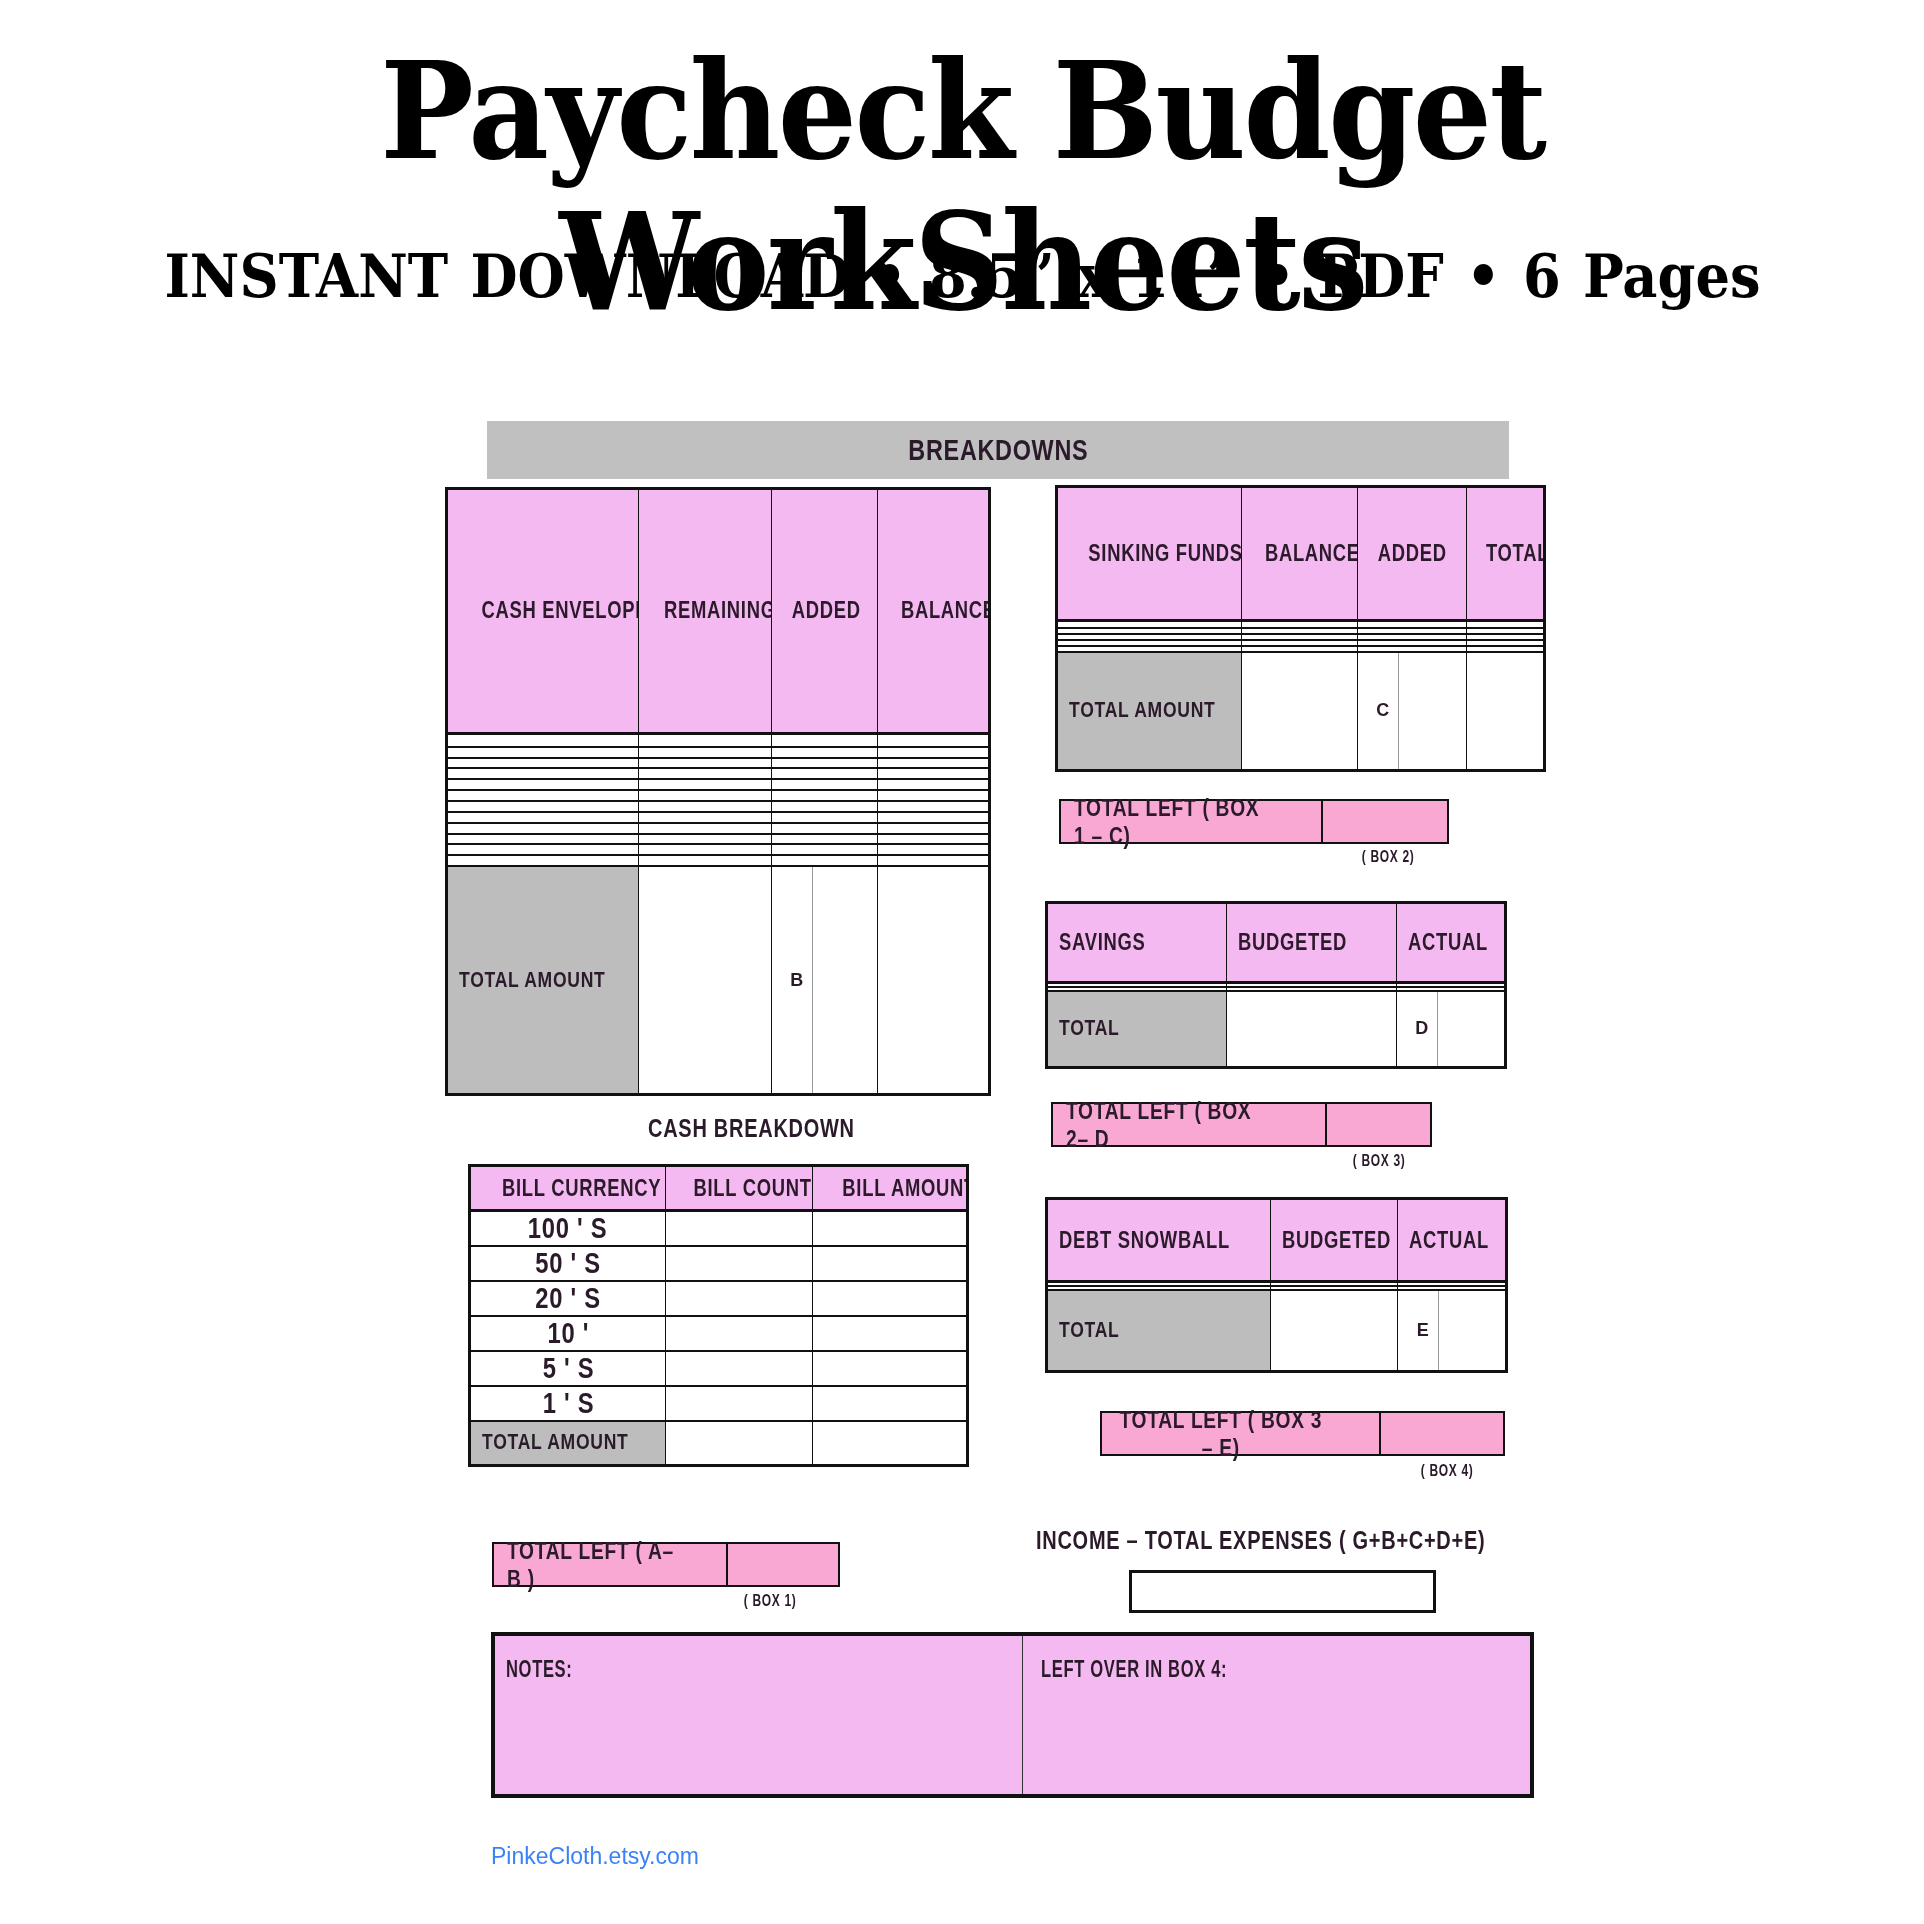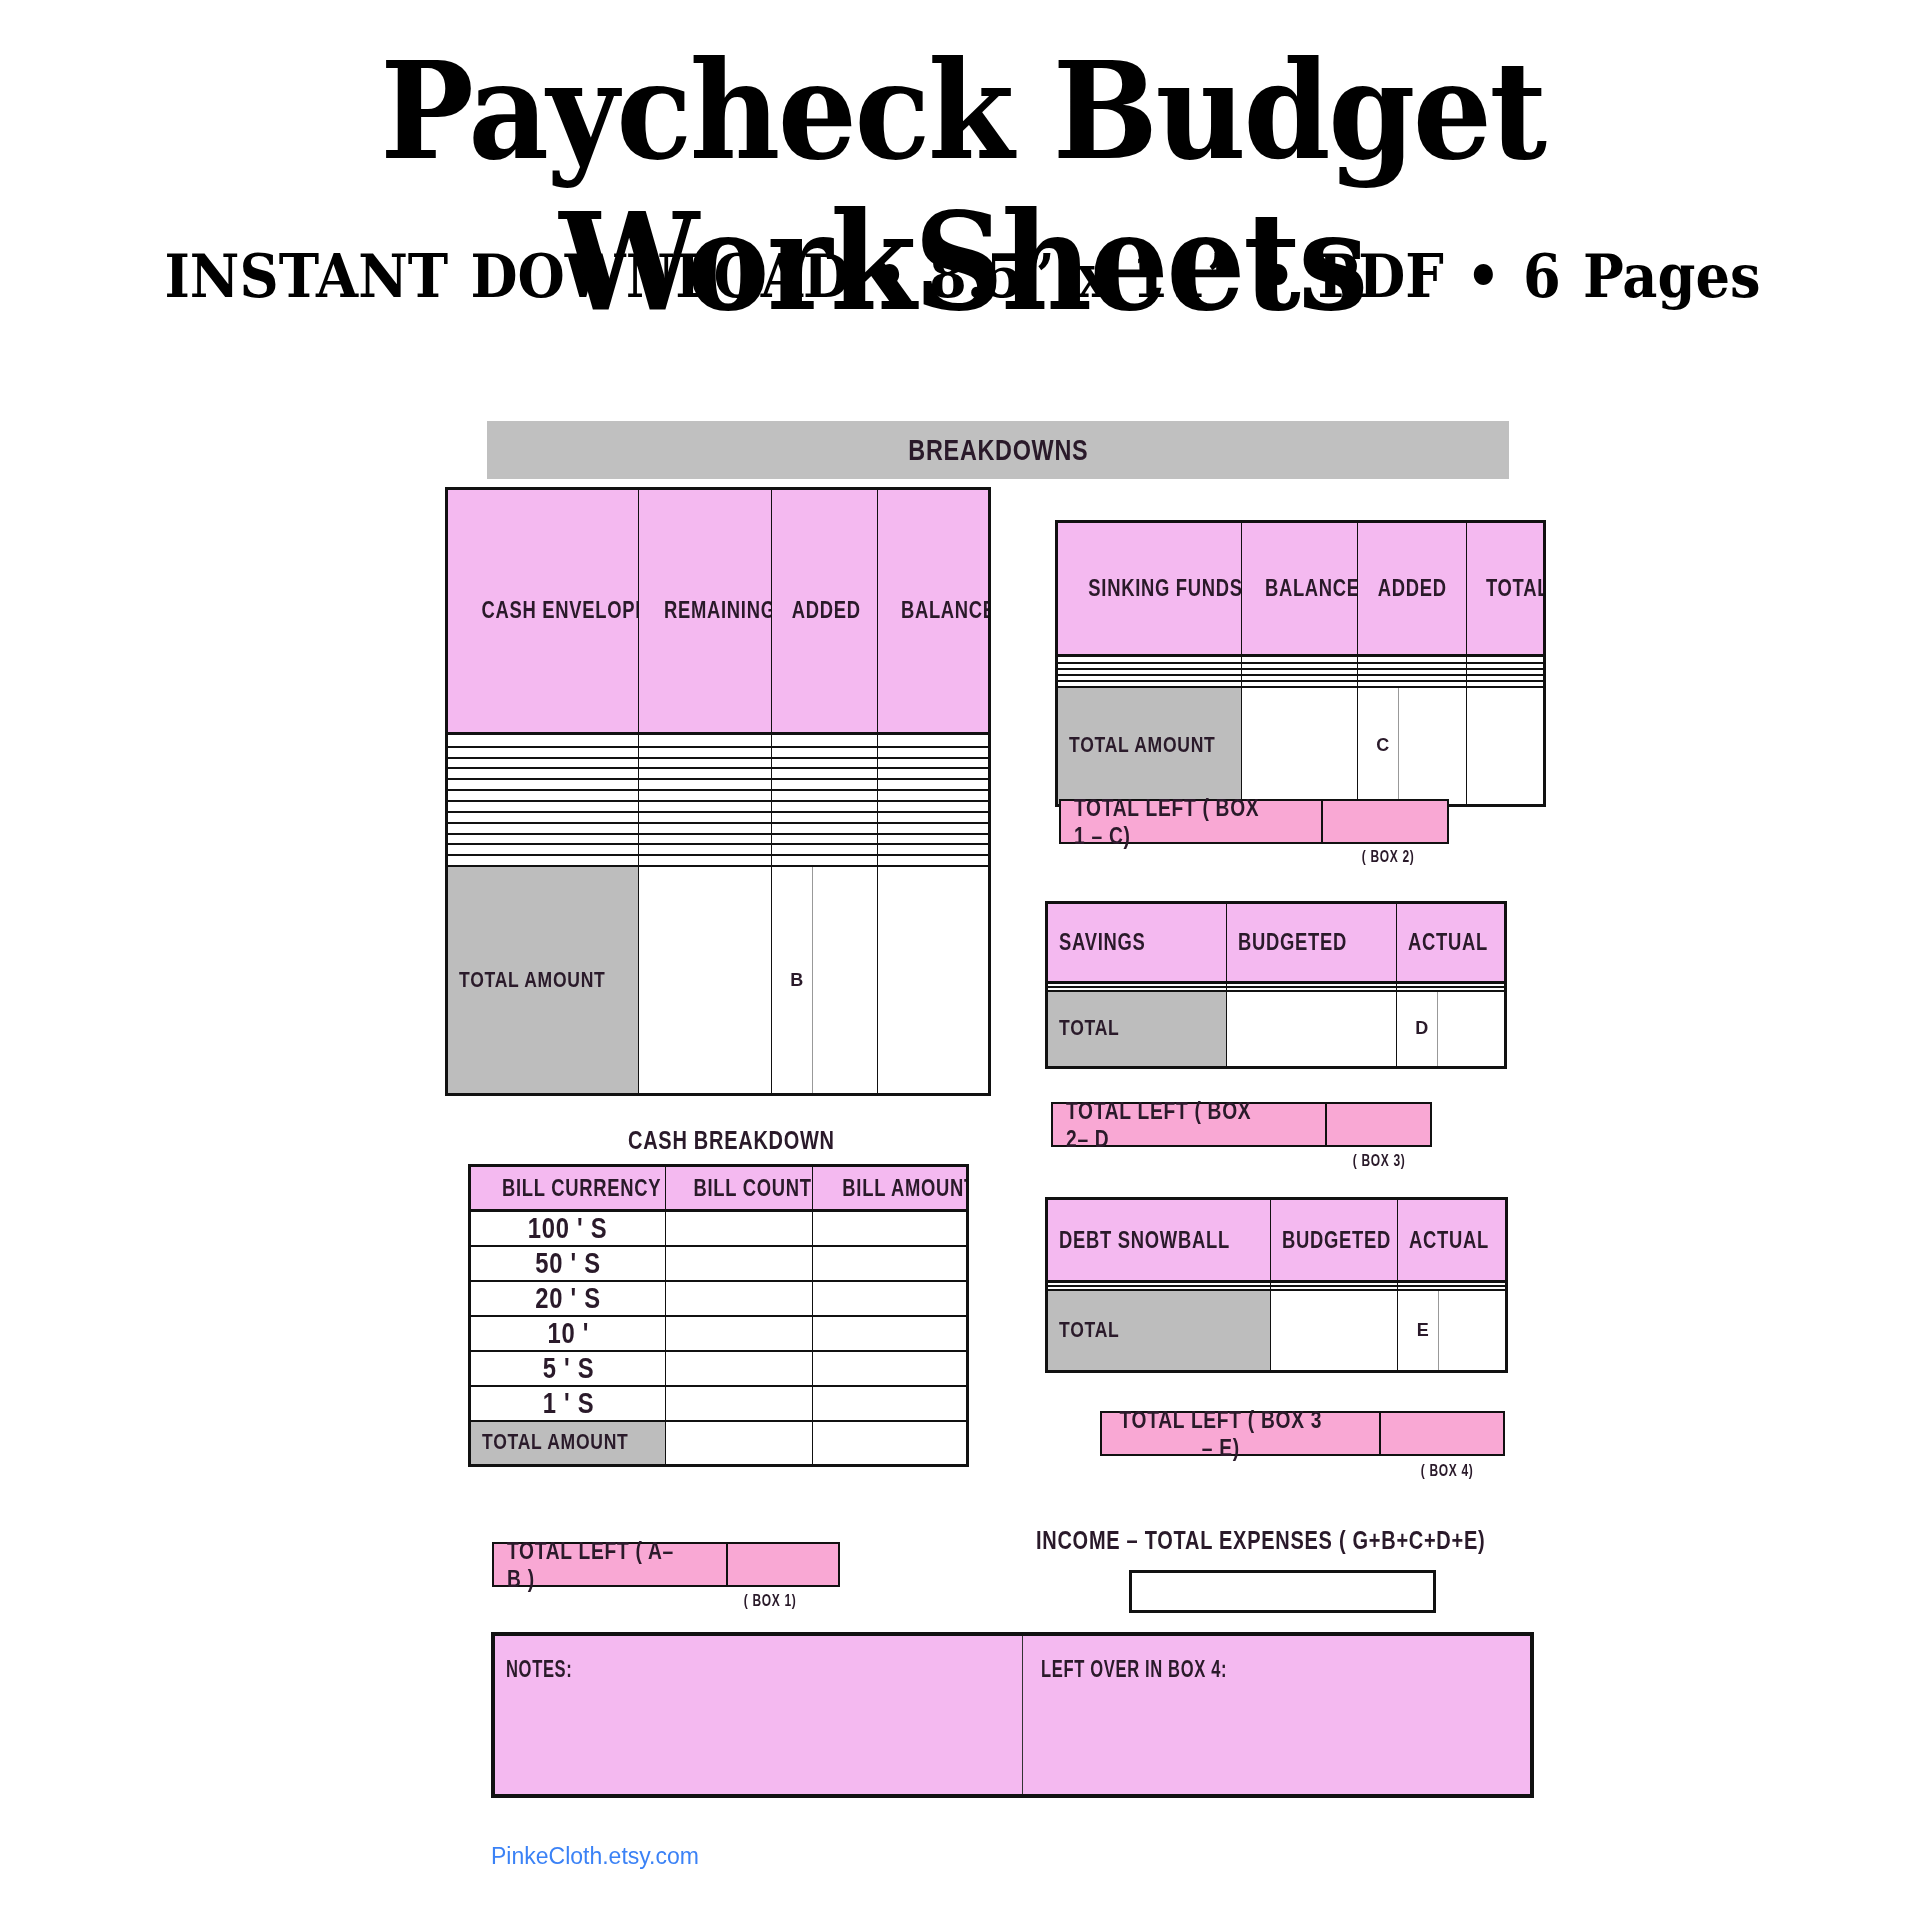--- a/index.html
+++ b/index.html
@@ -184,21 +184,21 @@
           <div class="wrap">
             <div class="letter">B</div>
             <div></div>
           </div>
         </td>
     <td></td>
   </tr>
 </tbody>
   </table>
 
-<table class="grid hand" style="left:1055px; top:485px; width:487px; height:287px;margin-top:35px;">
+<table class="grid hand" style="left:1055px; top:485px; width:487px; height:287px;">
   <colgroup>
       <col style="width:185px">
       <col style="width:116px">
       <col style="width:109px">
       <col style="width:78px">
     </colgroup>
   <tbody>
       <tr style="height:45px">
     <th><span class="lbl">Sinking Funds</span></th>
     <th><span class="lbl">Balance</span></th>
@@ -348,21 +348,21 @@
   </table>
 
 <div class="leftbox hand" style="left:1100px; top:1411px; width:405px; height:45px;">
   <div class="l" style="width:279px;text-align:center;">
       <span class="lbl">Total Left ( Box 3 – E)</span>
     </div>
   <div class="v"></div>
 </div>
 <div class="boxnote hand" style="left:1412px; top:1462px;"><span>( BOX 4)</span></div>
 
-<div class="caption hand" style="left:628px; top:1114px;margin-top:12px;"><span>Cash Breakdown</span></div>
+<div class="caption hand" style="left:648px; top:1114px;"><span>Cash Breakdown</span></div>
 
 <table class="grid hand" style="left:468px; top:1164px; width:498px; height:270px;">
   <colgroup>
       <col style="width:196px">
       <col style="width:147px">
       <col style="width:155px">
     </colgroup>
   <tbody>
       <tr style="height:45px">
     <th><span class="lbl">Bill Currency</span></th>

